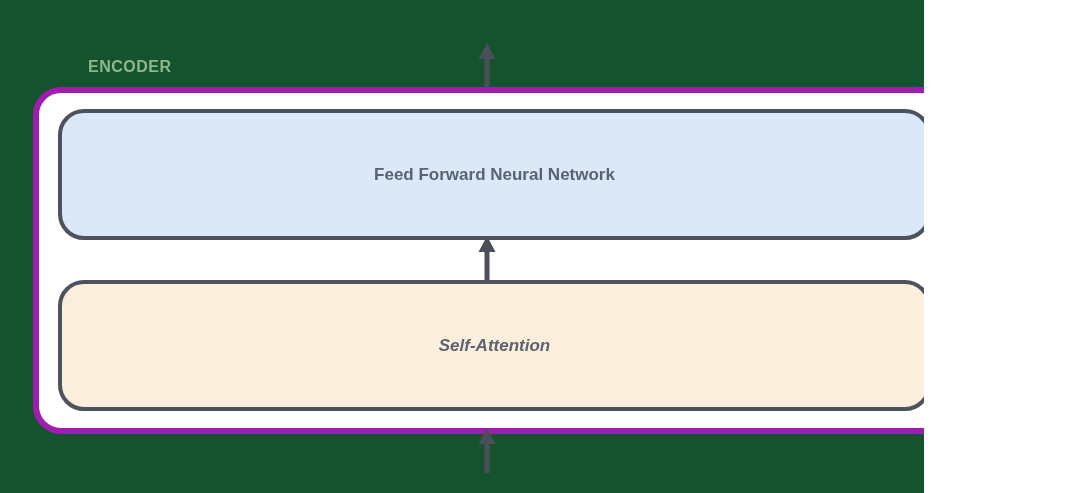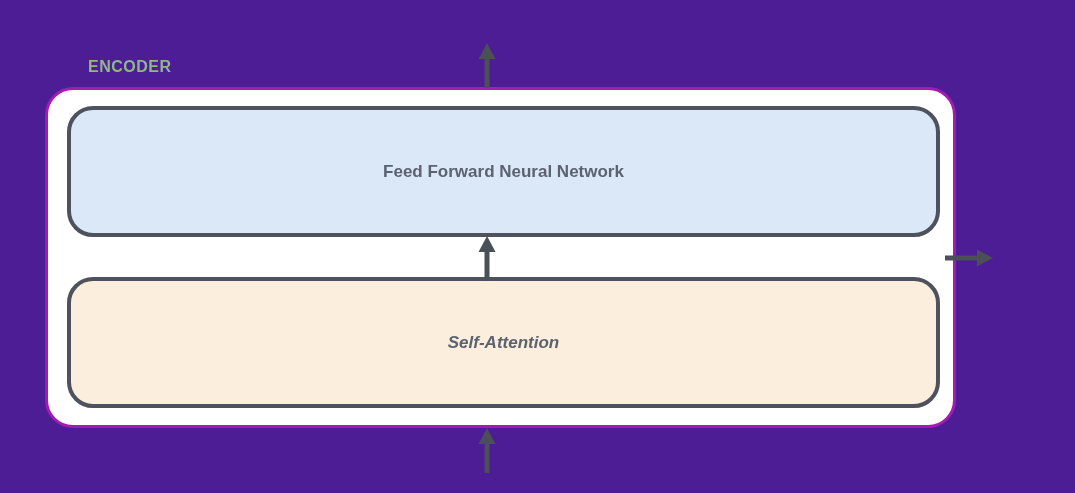--- a/index.html
+++ b/index.html
@@ -3,41 +3,41 @@
 <meta charset="utf-8">
 <style>
   html, body {
     margin: 0;
     padding: 0;
     background: #ffffff;
     font-family: "Liberation Sans", "DejaVu Sans", sans-serif;
   }
   .canvas {
     position: relative;
-    width: 1075px;
+    width: 924px;
     height: 493px;
-    background: #4c1d95;
+    background: #14532d;
     overflow: hidden;
   }
   .encoder-label {
     position: absolute;
     left: 88px;
     top: 58px;
     font-size: 16px;
     font-weight: bold;
     letter-spacing: 0.5px;
     color: #8cb88a;
   }
   .encoder-box {
     position: absolute;
-    left: 45px;
+    left: 33px;
     top: 87px;
     width: 905px;
     height: 335px;
-    border: 3px solid #a21caf;
+    border: 6px solid #a21caf;
     border-radius: 28px;
     background: #ffffff;
     box-sizing: content-box;
   }
   .block {
     position: absolute;
     left: 19px;
     width: 865px;
     height: 123px;
     border: 4px solid #4d525e;

